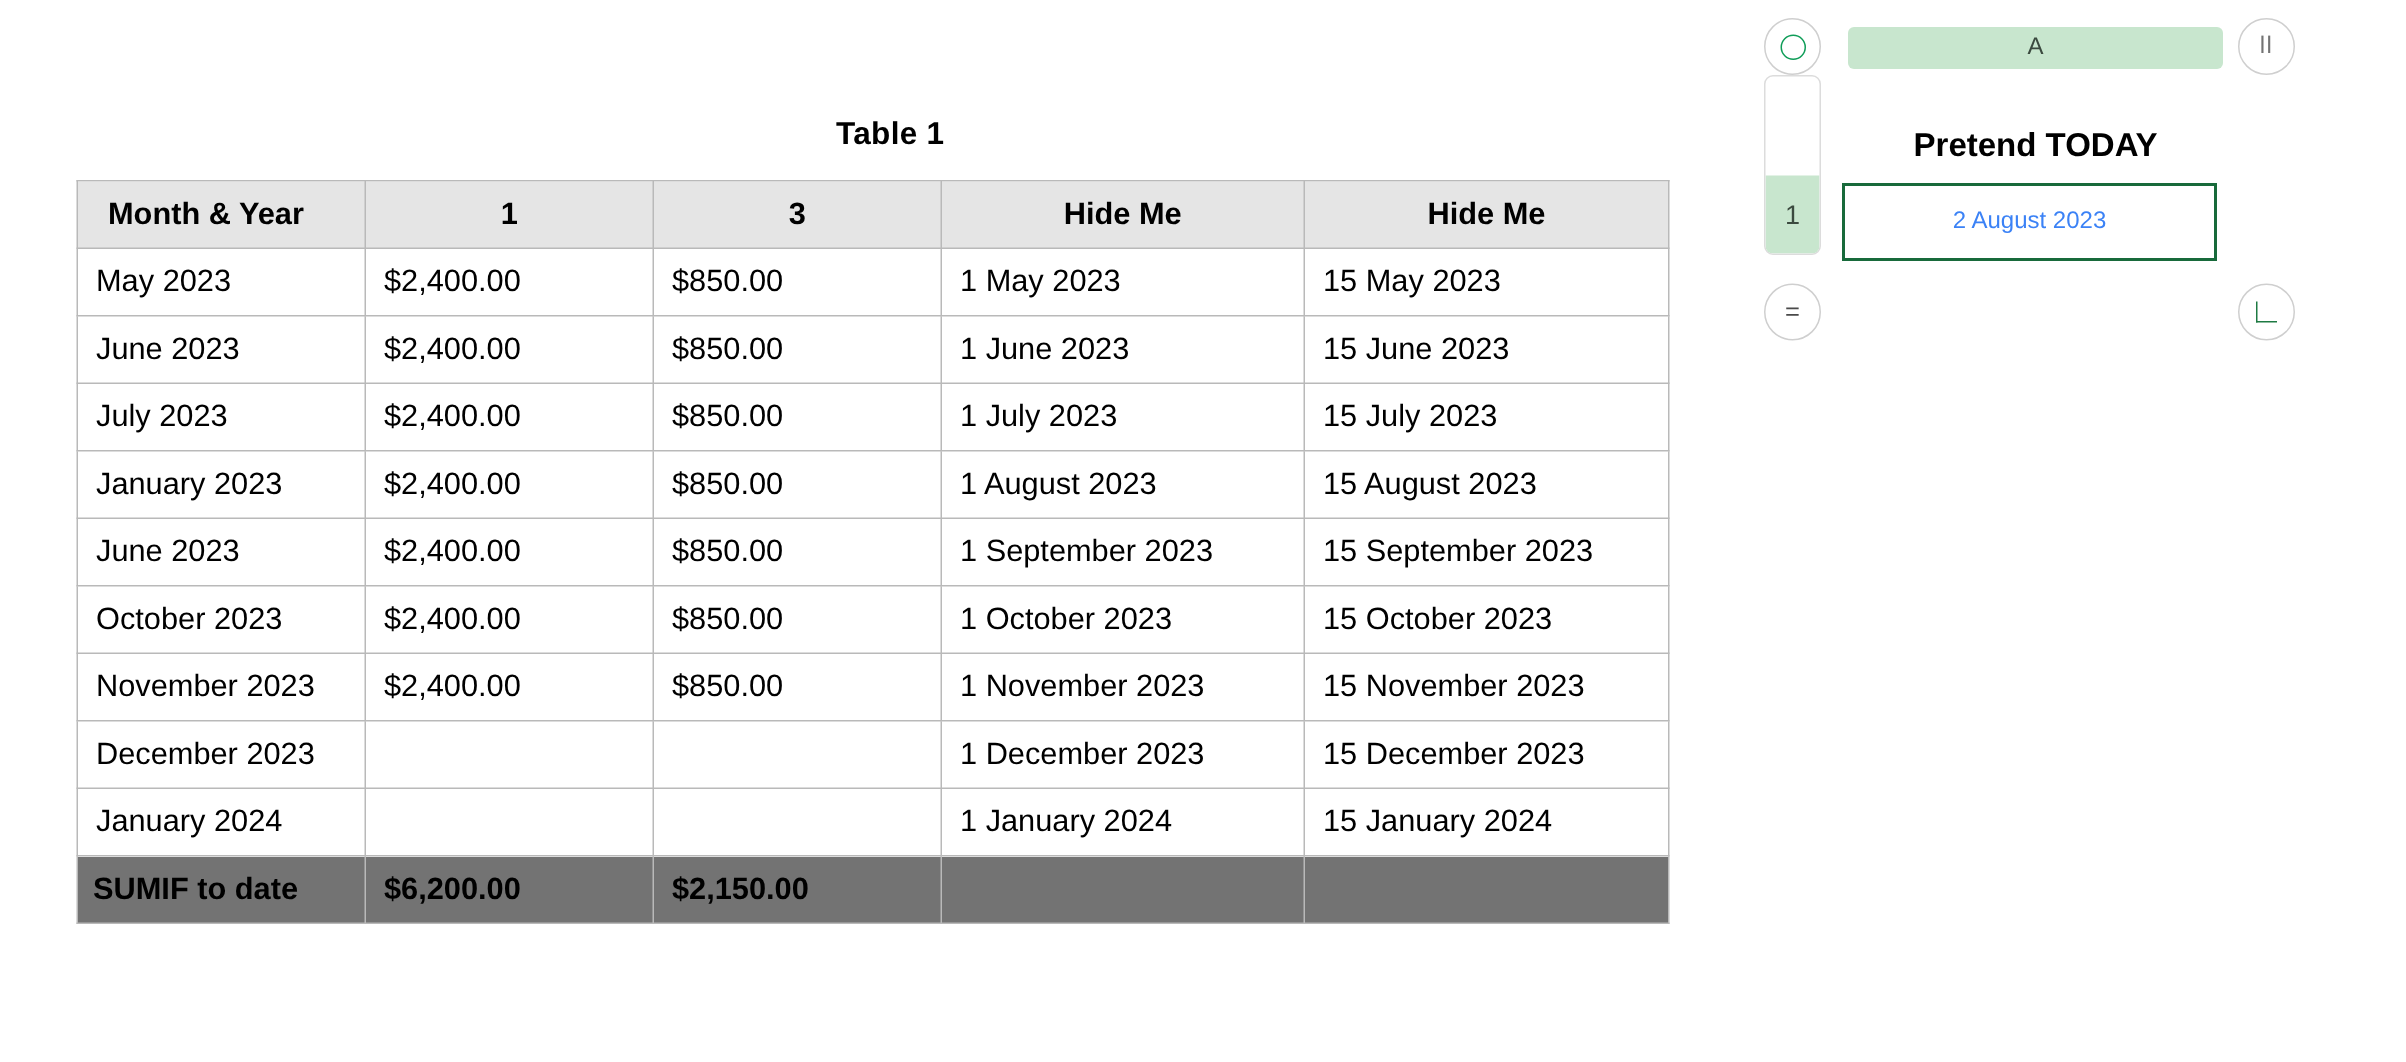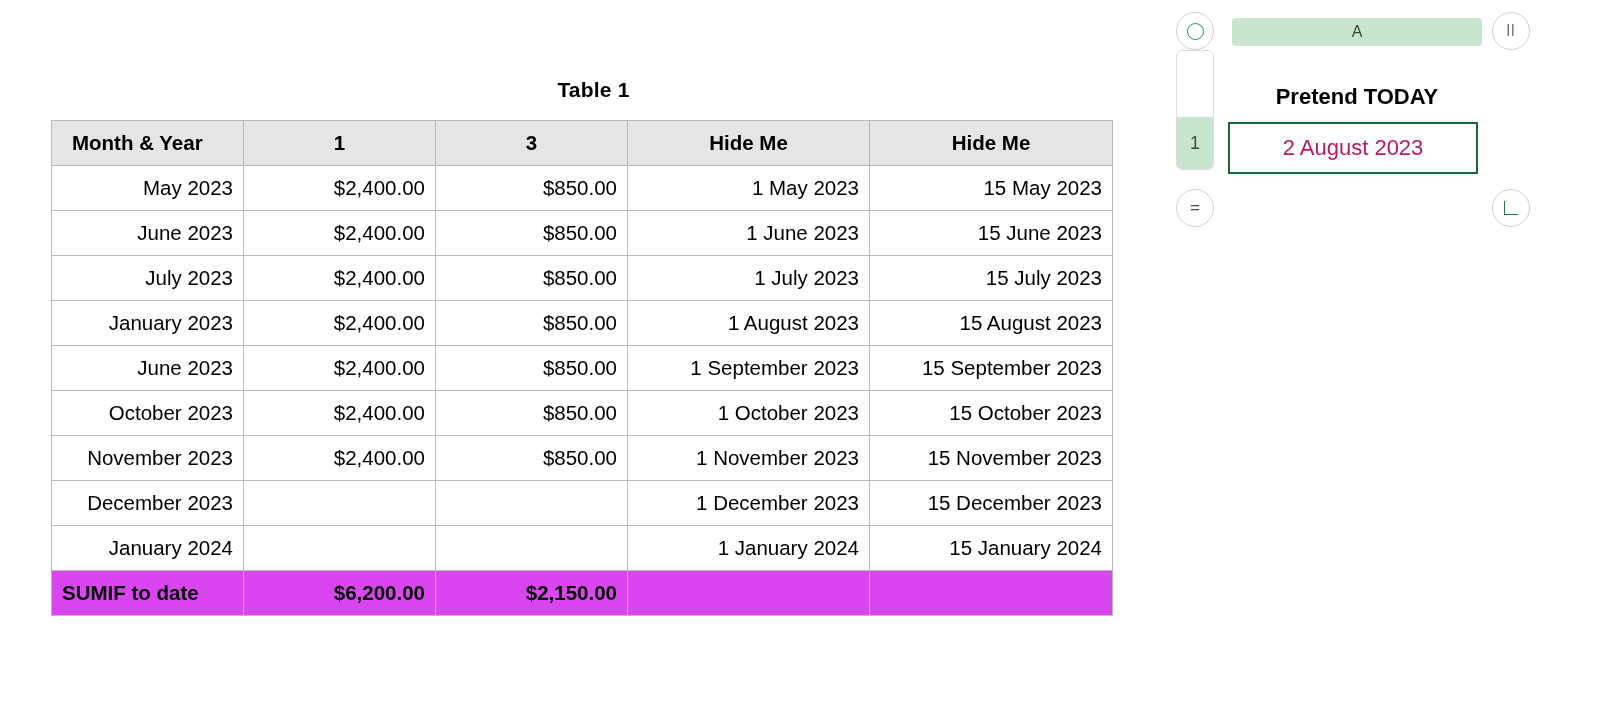--- a/index.html
+++ b/index.html
@@ -52,25 +52,25 @@
     background: #e5e5e5;
     font-weight: bold;
     text-align: center;
     font-size: 20.5px;
   }
   table.data-table thead th.first-col {
     text-align: left;
     padding-left: 20px;
   }
   table.data-table td {
-    text-align: right;
+    text-align: left;
     padding-right: 10px;
   }
   table.data-table tr.summary td {
-    background: #d946ef;
+    background: #737373;
     font-weight: bold;
   }
   table.data-table tr.summary td.label {
     text-align: left;
     padding-left: 10px;
   }
   
   col.c0 { width: 192px; }
   col.c1 { width: 192px; }
   col.c2 { width: 192px; }
@@ -176,22 +176,22 @@
     left: 58px;
     top: 122px;
     width: 250px;
     height: 52px;
     border: 2.5px solid #186a3b;
     background: #ffffff;
     box-sizing: border-box;
     display: flex;
     align-items: center;
     justify-content: center;
-    font-size: 22px;
-    color: #be185d;
+    font-size: 16px;
+    color: #3b82f6;
     box-shadow: 0 0 0 1px #ffffff inset;
   }
 </style>
 </head>
 <body>
 
 <div id="root">
 
   <div id="table-area">
     <div id="table-title">Table 1</div>

